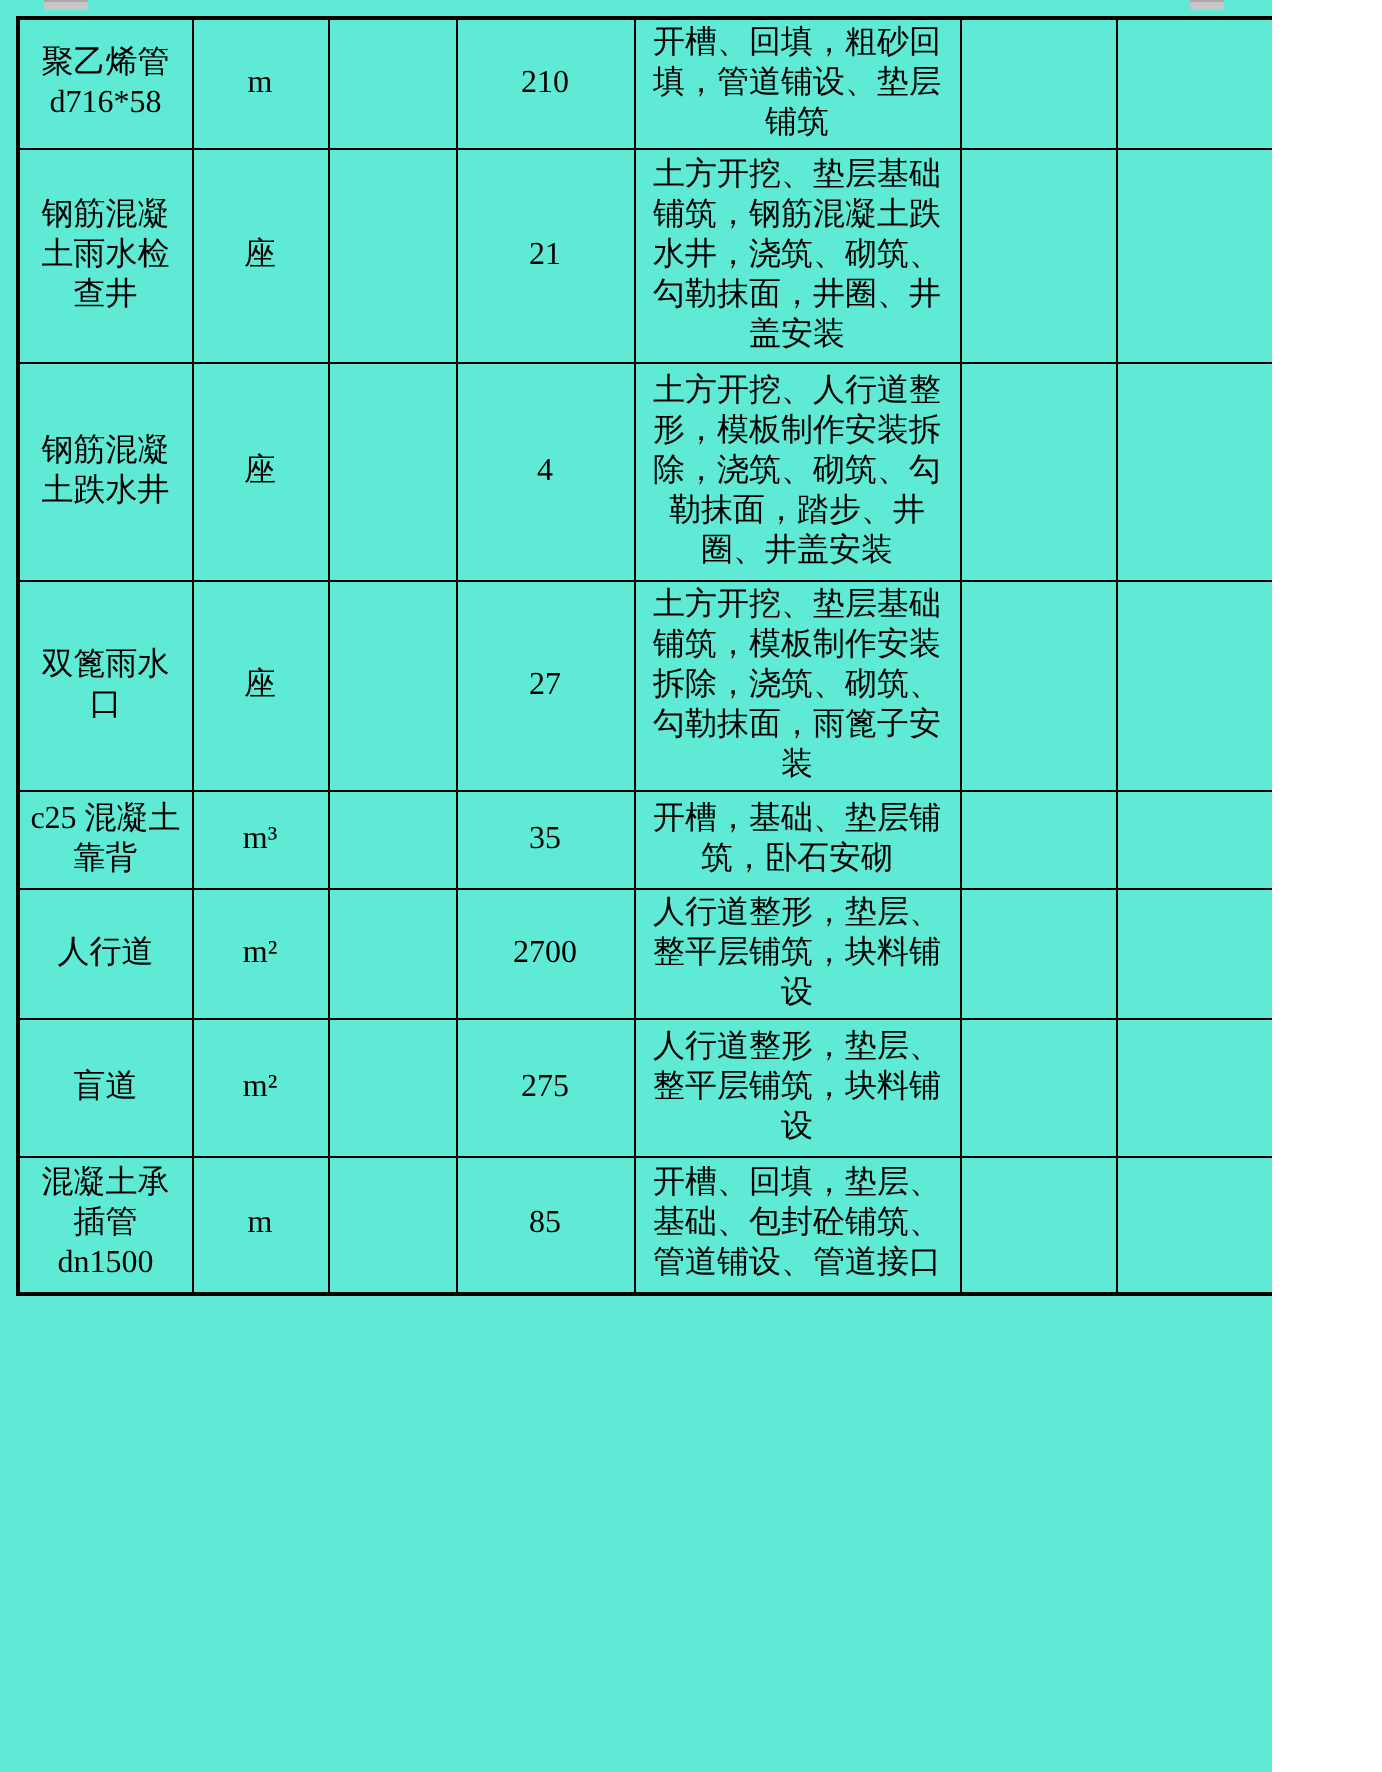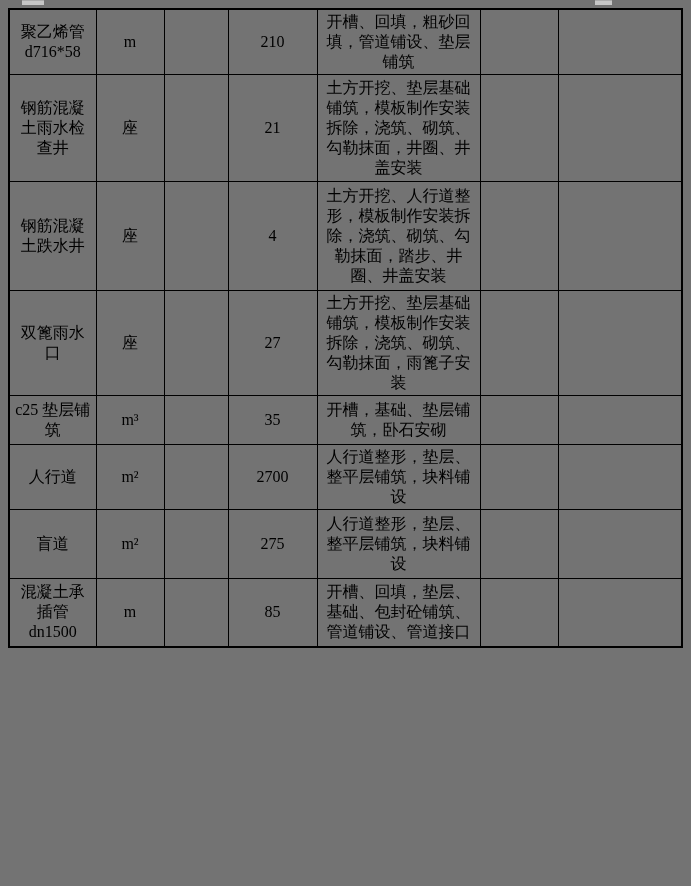--- a/index.html
+++ b/index.html
@@ -4,23 +4,23 @@
 <style>
   html, body {
     margin: 0;
     padding: 0;
     background: #ffffff;
     color: #000000;
     font-family: "Liberation Serif", "DejaVu Serif", serif;
   }
   .sheet {
     position: relative;
-    width: 691px;
+    width: 636px;
     height: 886px;
-    background: #737373;
+    background: #5eead4;
     overflow: hidden;
   }
   
   .artifact {
     position: absolute;
     background: #c6c6c6;
     border-top: 1px solid #aaaaaa;
   }
   .artifact-left  { left: 22px;  top: 0; width: 22px; height: 4px; }
   .artifact-right { left: 595px; top: 0; width: 17px; height: 4px; }
@@ -77,21 +77,21 @@
         <td class="c-qty">210</td>
         <td class="c-desc">开槽、回填，粗砂回填，管道铺设、垫层铺筑</td>
         <td></td>
         <td></td>
       </tr>
       <tr style="height:107px">
         <td class="c-item">钢筋混凝土雨水检查井</td>
         <td class="c-unit">座</td>
         <td></td>
         <td class="c-qty">21</td>
-        <td class="c-desc">土方开挖、垫层基础铺筑，模板制作安装拆除，浇筑、砌筑、勾勒抹面，井圈、井盖安装</td>
+        <td class="c-desc">土方开挖、垫层基础铺筑，钢筋混凝土跌水井，浇筑、砌筑、勾勒抹面，井圈、井盖安装</td>
         <td></td>
         <td></td>
       </tr>
       <tr style="height:109px">
         <td class="c-item">钢筋混凝土跌水井</td>
         <td class="c-unit">座</td>
         <td></td>
         <td class="c-qty">4</td>
         <td class="c-desc">土方开挖、人行道整形，模板制作安装拆除，浇筑、砌筑、勾勒抹面，踏步、井圈、井盖安装</td>
         <td></td>
@@ -100,21 +100,21 @@
       <tr style="height:100px">
         <td class="c-item">双篦雨水口</td>
         <td class="c-unit">座</td>
         <td></td>
         <td class="c-qty">27</td>
         <td class="c-desc">土方开挖、垫层基础铺筑，模板制作安装拆除，浇筑、砌筑、勾勒抹面，雨篦子安装</td>
         <td></td>
         <td></td>
       </tr>
       <tr style="height:49px">
-        <td class="c-item">c25 垫层铺筑</td>
+        <td class="c-item">c25 混凝土靠背</td>
         <td class="c-unit">m³</td>
         <td></td>
         <td class="c-qty">35</td>
         <td class="c-desc">开槽，基础、垫层铺筑，卧石安砌</td>
         <td></td>
         <td></td>
       </tr>
       <tr style="height:58px">
         <td class="c-item">人行道</td>
         <td class="c-unit">m²</td>

